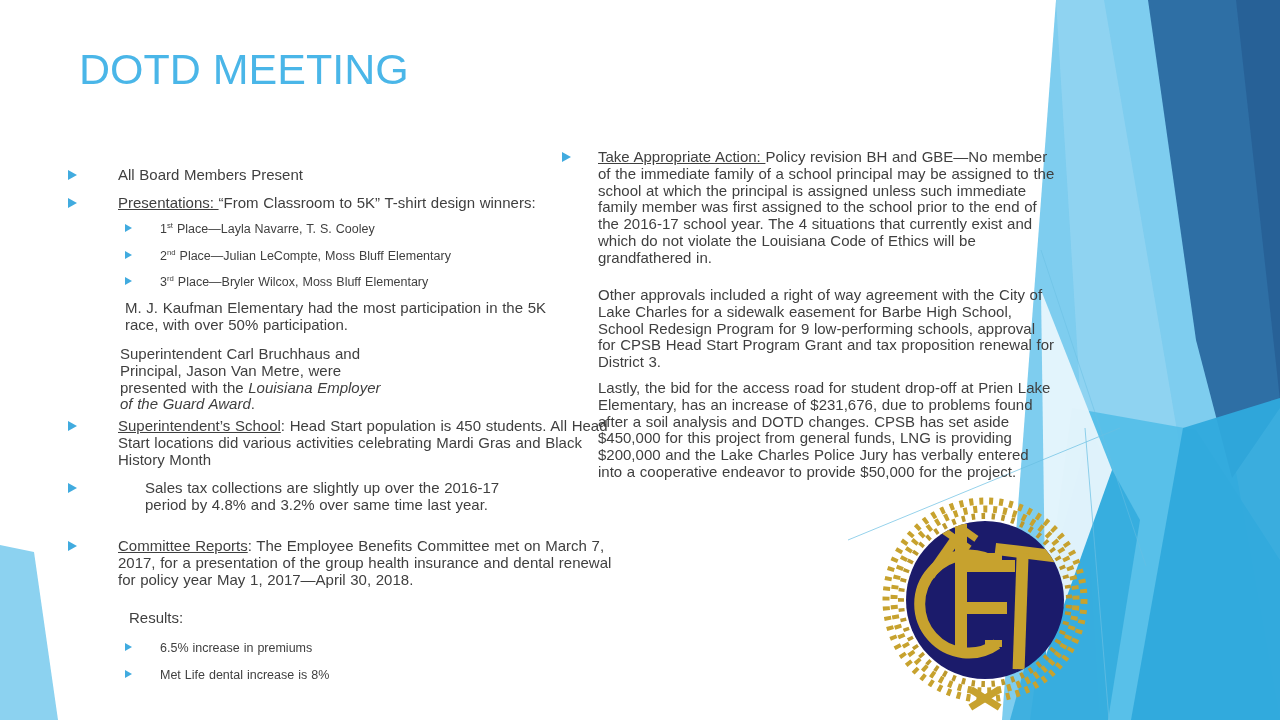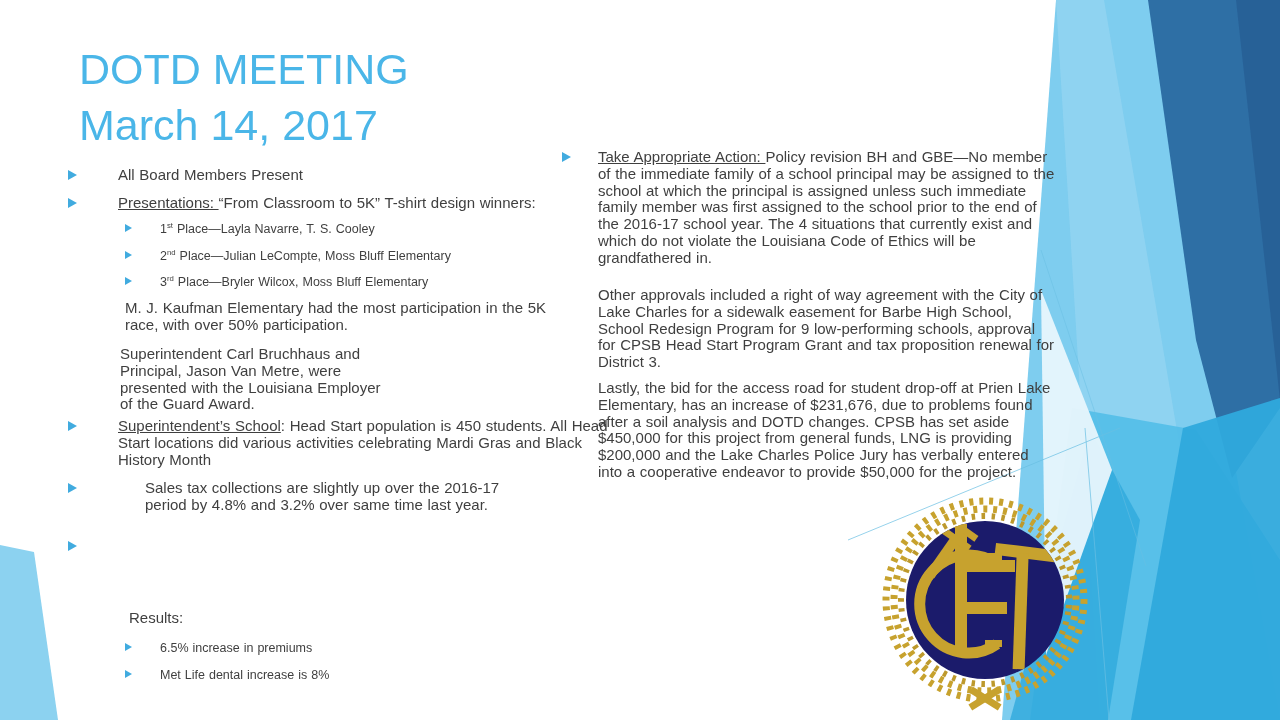--- a/index.html
+++ b/index.html
@@ -16,21 +16,21 @@
   .li{position:absolute;z-index:2;font-size:15px;line-height:1.12;word-spacing:0.5px;}
   .li .blt{
     position:absolute;left:0;top:3px;width:0;height:0;
     border-left:9px solid #41abdf;border-top:5.5px solid transparent;border-bottom:5.5px solid transparent;
   }
   .b1{padding-left:50px;}
   .b2{padding-left:35px;font-size:12.5px;}
   .b2 .blt{border-left-width:7px;border-top-width:4.5px;border-bottom-width:4.5px;top:2px;}
   .rb1{padding-left:36px;}
   .seg.u{text-decoration:underline;}
-  .seg.i{margin-top:48px;}
+  .seg.i{font-style:italic;margin-top:48px;}
   .seg.sup{font-size:0.62em;vertical-align:super;line-height:0;}
 </style>
 </head>
 <body>
 
 <div class="slide">
 
   <svg class="bg" width="1280" height="720" viewBox="0 0 1280 720" aria-hidden="true">
     <polygon fill="#7ecdef" points="1056,0 1152,0 1280,718 1280,720 1002,720"></polygon>
     <polygon fill="#93d5f1" opacity="0.8" points="1056,0 1104,0 1226,720 1100,720"></polygon>
@@ -41,21 +41,20 @@
     <polygon fill="#2fa9dc" opacity="0.8" points="1010,720 1090,430 1140,520 1108,720"></polygon>
     <polygon fill="#e8f6fc" opacity="0.95" points="1041,290 1112,470 1046,655"></polygon>
     <polygon fill="#8cd2f0" points="0,545 34,552 58,720 0,720"></polygon>
     <line x1="848" y1="540" x2="1120" y2="428" stroke="#69bfe3" stroke-width="1" opacity="0.7"></line>
     <line x1="1085" y1="428" x2="1109" y2="720" stroke="#69bfe3" stroke-width="1" opacity="0.7"></line>
     <line x1="1041" y1="250" x2="1146" y2="566" stroke="#69bfe3" stroke-width="1" opacity="0.5"></line>
   </svg>
 
   <div class="title">
     <div>DOTD MEETING</div>
-    <div>March 14, 2017</div>
   </div>
 
   <div>
     <div class="li b1" style="left:68px;top:167px;width:505px">
       <span class="blt"></span>
       <span><span class="seg">All Board Members Present</span></span>
     </div>
     <div class="li b1" style="left:68px;top:195px;width:512px">
       <span class="blt"></span>
       <span><span class="seg u">Presentations:  </span><span class="seg">“From Classroom to 5K” T-shirt design winners:</span></span>
@@ -81,20 +80,21 @@
     <div class="li b1" style="left:68px;top:418px;width:505px">
       <span class="blt"></span>
       <span><span class="seg u">Superintendent’s School</span><span class="seg">: Head Start population is 450 students. All Head Start locations did various activities celebrating Mardi Gras and Black History Month</span></span>
     </div>
     <div class="li b1" style="left:68px;top:480px;width:390px;padding-left:77px">
       <span class="blt"></span>
       <span><span class="seg">Sales tax collections are slightly up over the 2016-17 period by 4.8% and 3.2% over same time last year.</span></span>
     </div>
     <div class="li b1" style="left:68px;top:538px;width:502px">
       <span class="blt"></span>
+      <span><span class="seg u">Committee Reports</span><span class="seg">: The Employee Benefits Committee met on March 7, 2017, for a presentation of the group health insurance and dental renewal for policy year May 1, 2017—April 30, 2018.</span></span>
     </div>
     <div class="li" style="left:129px;top:610px;width:200px">
       <span><span class="seg">Results:</span></span>
     </div>
     <div class="li b2" style="left:125px;top:641px;width:400px">
       <span class="blt"></span>
       <span><span class="seg">6.5% increase in premiums</span></span>
     </div>
     <div class="li b2" style="left:125px;top:668px;width:400px">
       <span class="blt"></span>

